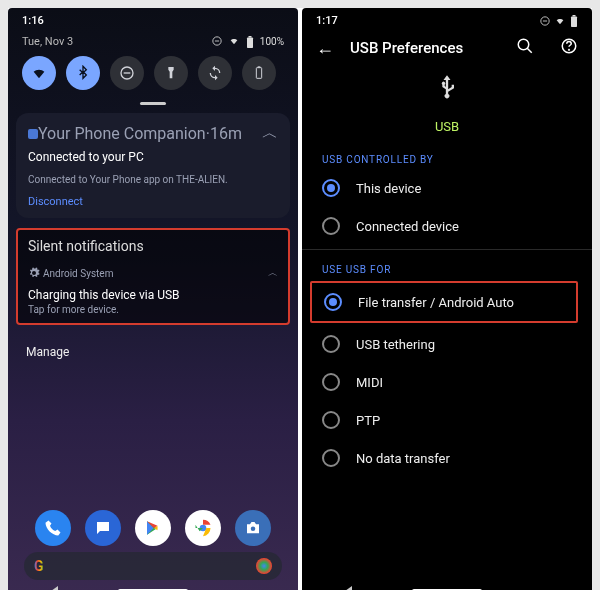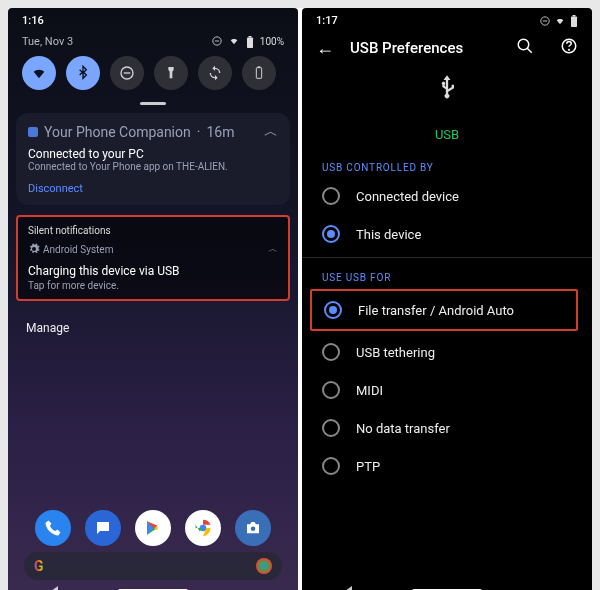--- a/index.html
+++ b/index.html
@@ -17,29 +17,29 @@
 
 .qs-row { display: flex; gap: 10px; padding: 0 14px 10px; }
 .qs-btn { width: 34px; height: 34px; border-radius: 50%; background: #2e3036; display: flex; align-items: center; justify-content: center; cursor: pointer; }
 .qs-btn.active { background: #7aa6ff; }
 .qs-btn svg { width: 16px; height: 16px; fill: #d0d2d8; }
 .qs-btn.active svg { fill: #0b1220; }
 
 .handle { width: 26px; height: 3px; background: #ccc; border-radius: 2px; margin: 2px auto 8px; }
 
 .notif-card { margin: 6px 8px; background: #1a1c2c; border-radius: 12px; padding: 10px 12px; }
-.notif-head { display: flex; align-items: center; gap: 6px; font-size: 14px; color: #9aa0b4; }
+.notif-head { display: flex; align-items: center; gap: 0; font-size: 16px; color: #9aa0b4; }
 .notif-head .dot { width: 10px; height: 10px; border-radius: 2px; background: #4a78d6; display: inline-block; }
 .notif-head .chev { margin-left: auto; color: #9aa0b4; }
 .notif-title { font-size: 12px; color: #fff; margin-top: 6px; }
-.notif-sub { font-size: 10px; color: #9aa0b4; margin-top: 0; }
+.notif-sub { font-size: 10px; color: #9aa0b4; margin-top: 10px; }
 .notif-action { font-size: 11px; color: #5c8dff; margin-top: 10px; font-weight: 400; }
 
 .silent-block { margin: 10px 8px 8px; border: 2px solid #d43c2e; border-radius: 4px; padding: 8px 10px; background: rgba(0,0,0,0.55); }
-.silent-title { font-size: 10px; color: #ddd; margin-bottom: 6px; }
+.silent-title { font-size: 14px; color: #ddd; margin-bottom: 12px; }
 .android-head { display: flex; align-items: center; gap: 3px; font-size: 10px; color: #9aa0b4; }
 .android-head .gear { width: 12px; height: 12px; fill: #9aa0b4; }
 .android-head .chev { margin-left: auto; }
 .android-title { font-size: 12px; color: #fff; margin-top: 8px; }
 .android-sub { font-size: 10px; color: #9aa0b4; margin-top: 2px; }
 
 .manage { font-size: 12px; color: #eee; padding: 12px 18px; }
 
 .dock { position: absolute; bottom: 52px; left: 0; right: 0; display: flex; justify-content: center; gap: 14px; }
 .dock-icon { width: 36px; height: 36px; border-radius: 50%; display: flex; align-items: center; justify-content: center; font-size: 16px; }
@@ -59,21 +59,21 @@
 
 
 .phone-right { background: #000; }
 .appbar { display: flex; align-items: center; gap: 16px; padding: 8px 14px 10px; }
 .appbar .back { font-size: 18px; cursor: pointer; }
 .appbar .title { font-size: 15px; font-weight: 500; flex: 1; }
 .appbar .act { font-size: 16px; cursor: pointer; margin-left: 10px; }
 
 .usb-hero { text-align: center; padding: 4px 0 10px; }
 .usb-hero svg { width: 28px; height: 28px; fill: #ddd; }
-.usb-hero .label { font-size: 13px; margin-top: 22px; color: #22c55e; }
+.usb-hero .label { font-size: 13px; margin-top: 14px; color: #bef264; }
 
 .section-label { font-size: 10px; letter-spacing: 0.8px; color: #5c8dff; padding: 10px 20px 4px; text-transform: uppercase; }
 
 .radio-row { display: flex; align-items: center; gap: 16px; padding: 10px 20px; cursor: pointer; }
 .radio { width: 18px; height: 18px; border: 2px solid #888; border-radius: 50%; display: inline-block; position: relative; flex-shrink: 0; }
 .radio.checked { border-color: #5c8dff; }
 .radio.checked::after { content: ''; position: absolute; top: 3px; left: 3px; width: 8px; height: 8px; background: #5c8dff; border-radius: 50%; }
 .radio-label { font-size: 13px; color: #eee; }
 .divider { height: 1px; background: #2a2a2a; margin: 4px 0; }
 
@@ -257,26 +257,26 @@
     <div class="usb-hero">
       <svg viewBox="0 0 24 24">
           <path d="M12 2l3 4h-2v8l3-2v-2h2v3l-5 3v2a2 2 0 11-2 0v-4l-3-2v-2a1.5 1.5 0 112 0v1l1 1V6H9l3-4z"></path>
         </svg>
       <div class="label">USB</div>
     </div>
 
     <div class="section-label">USB CONTROLLED BY</div>
 
     <div class="radio-row">
-      <span class="radio"></span>
-      <span class="radio-label">Connected device</span>
-    </div>
-    <div class="radio-row">
       <span class="radio checked"></span>
       <span class="radio-label">This device</span>
+    </div>
+    <div class="radio-row">
+      <span class="radio"></span>
+      <span class="radio-label">Connected device</span>
     </div>
 
     <div class="divider"></div>
 
     <div class="section-label">USE USB FOR</div>
 
     <div class="red-box">
       <div class="radio-row" style="padding-left:12px">
         <span class="radio checked"></span>
         <span class="radio-label">File transfer / Android Auto</span>
@@ -286,25 +286,25 @@
     <div class="radio-row">
       <span class="radio"></span>
       <span class="radio-label">USB tethering</span>
     </div>
     <div class="radio-row">
       <span class="radio"></span>
       <span class="radio-label">MIDI</span>
     </div>
     <div class="radio-row">
       <span class="radio"></span>
+      <span class="radio-label">PTP</span>
+    </div>
+    <div class="radio-row">
+      <span class="radio"></span>
       <span class="radio-label">No data transfer</span>
-    </div>
-    <div class="radio-row">
-      <span class="radio"></span>
-      <span class="radio-label">PTP</span>
     </div>
 
     <div class="navbar">
       <span class="nav-back"></span>
       <span class="nav-pill"></span>
       <span style="width:7px"></span>
     </div>
   </div>
 
 </div>

